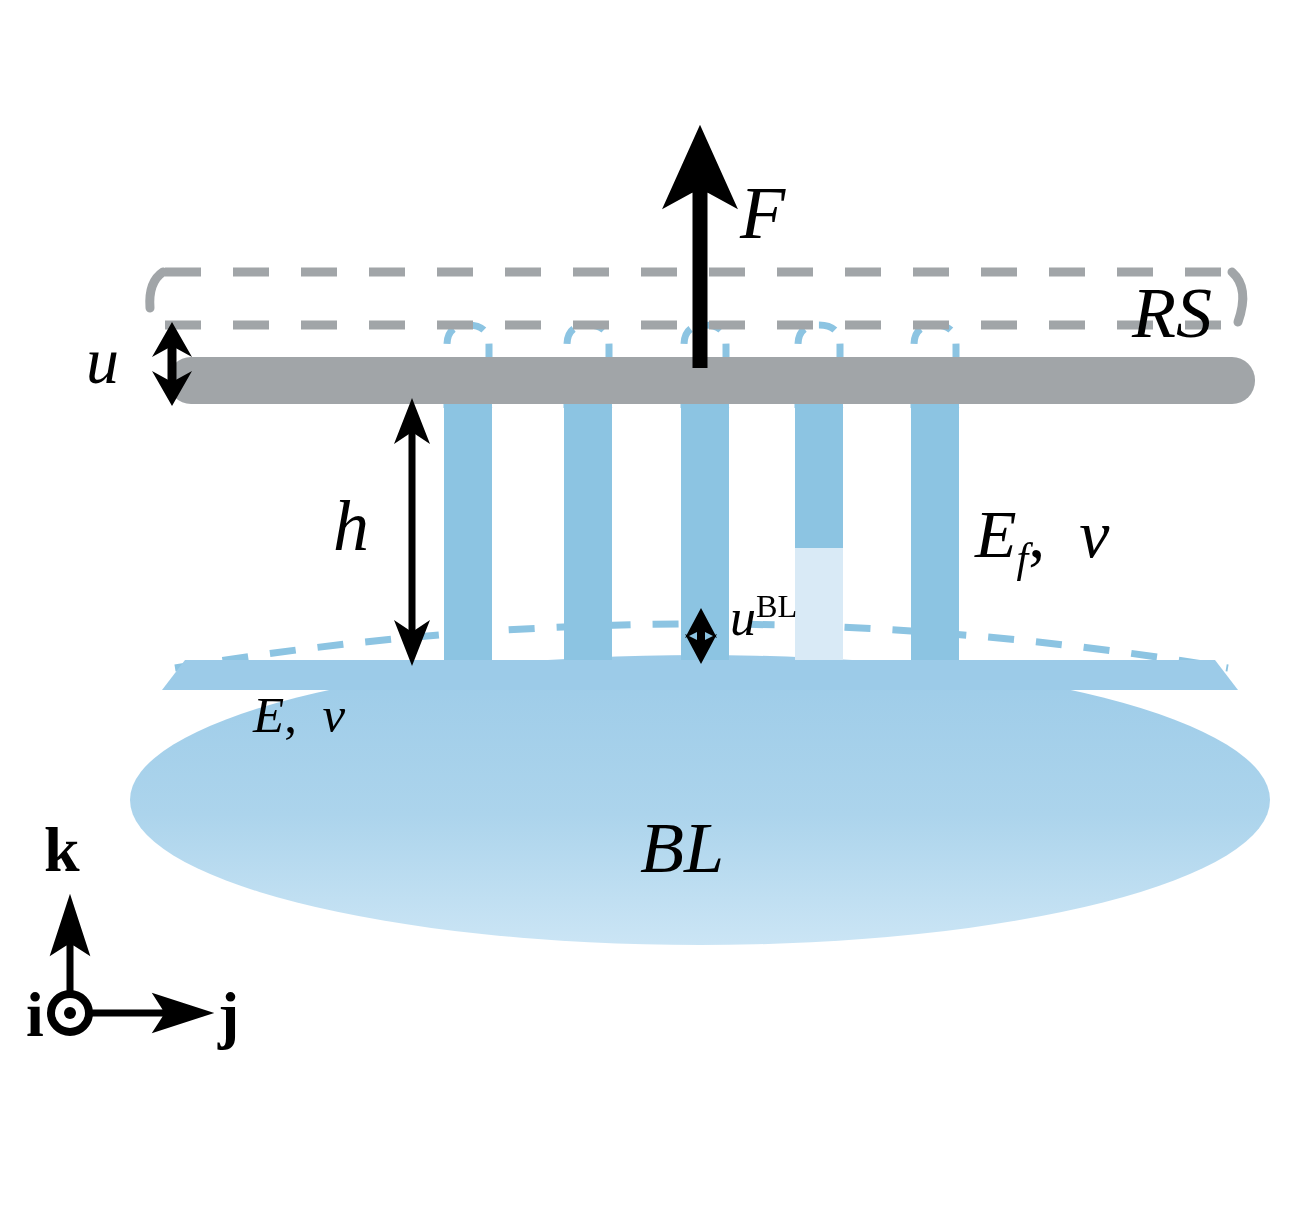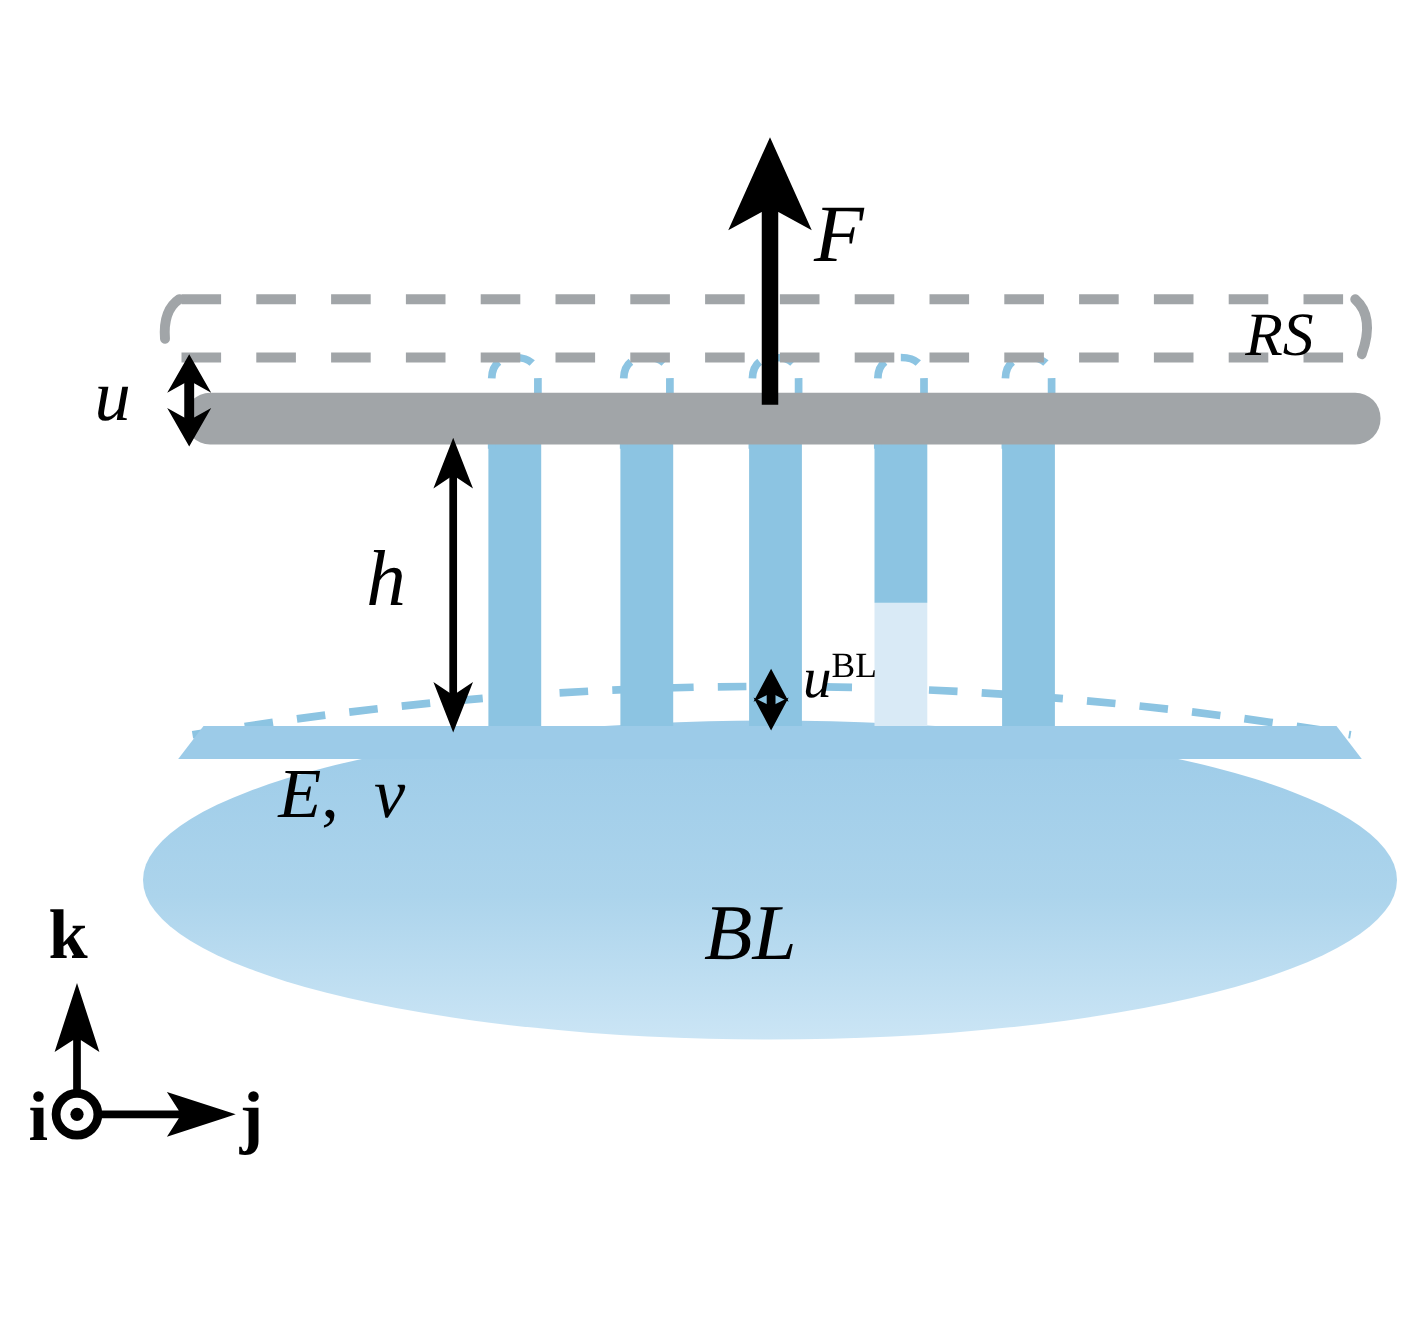--- a/index.html
+++ b/index.html
@@ -143,24 +143,27 @@
       <circle cx="70" cy="1013" r="6" fill="#000"></circle>
     </g>
   </svg>
 
   <div class="mathlabel" style="left:740px; top:176px; font-size:74px;">F</div>
 
   <div class="mathlabel" style="left:86px; top:328px; font-size:66px;">u</div>
 
   <div class="mathlabel" style="left:333px; top:490px; font-size:72px;">h</div>
 
-  <div class="mathlabel" style="left:1132px; top:277px; font-size:56px;">RS</div>
+  <div class="mathlabel" style="left:1132px; top:277px; font-size:72px;">RS</div>
 
+  <div class="mathlabel" style="left:975px; top:500px; font-size:68px;">
+    <span>E</span><span class="sub">f</span><span class="upright">,</span>&nbsp;&nbsp;<span>ν</span>
+  </div>
 
-  <div class="mathlabel" style="left:253px; top:690px; font-size:64px;">
+  <div class="mathlabel" style="left:253px; top:690px; font-size:51px;">
     <span>E</span><span class="upright">,</span>&nbsp;&nbsp;<span>ν</span>
   </div>
 
   <div class="mathlabel" style="left:640px; top:812px; font-size:72px;">BL</div>
 
   <div class="mathlabel" style="left:730px; top:592px; font-size:52px;">
     <span>u</span><span class="sup">BL</span>
   </div>
 
   <div class="bold-vec" style="position:absolute; left:44px; top:813px; font-size:64px;">k</div>

